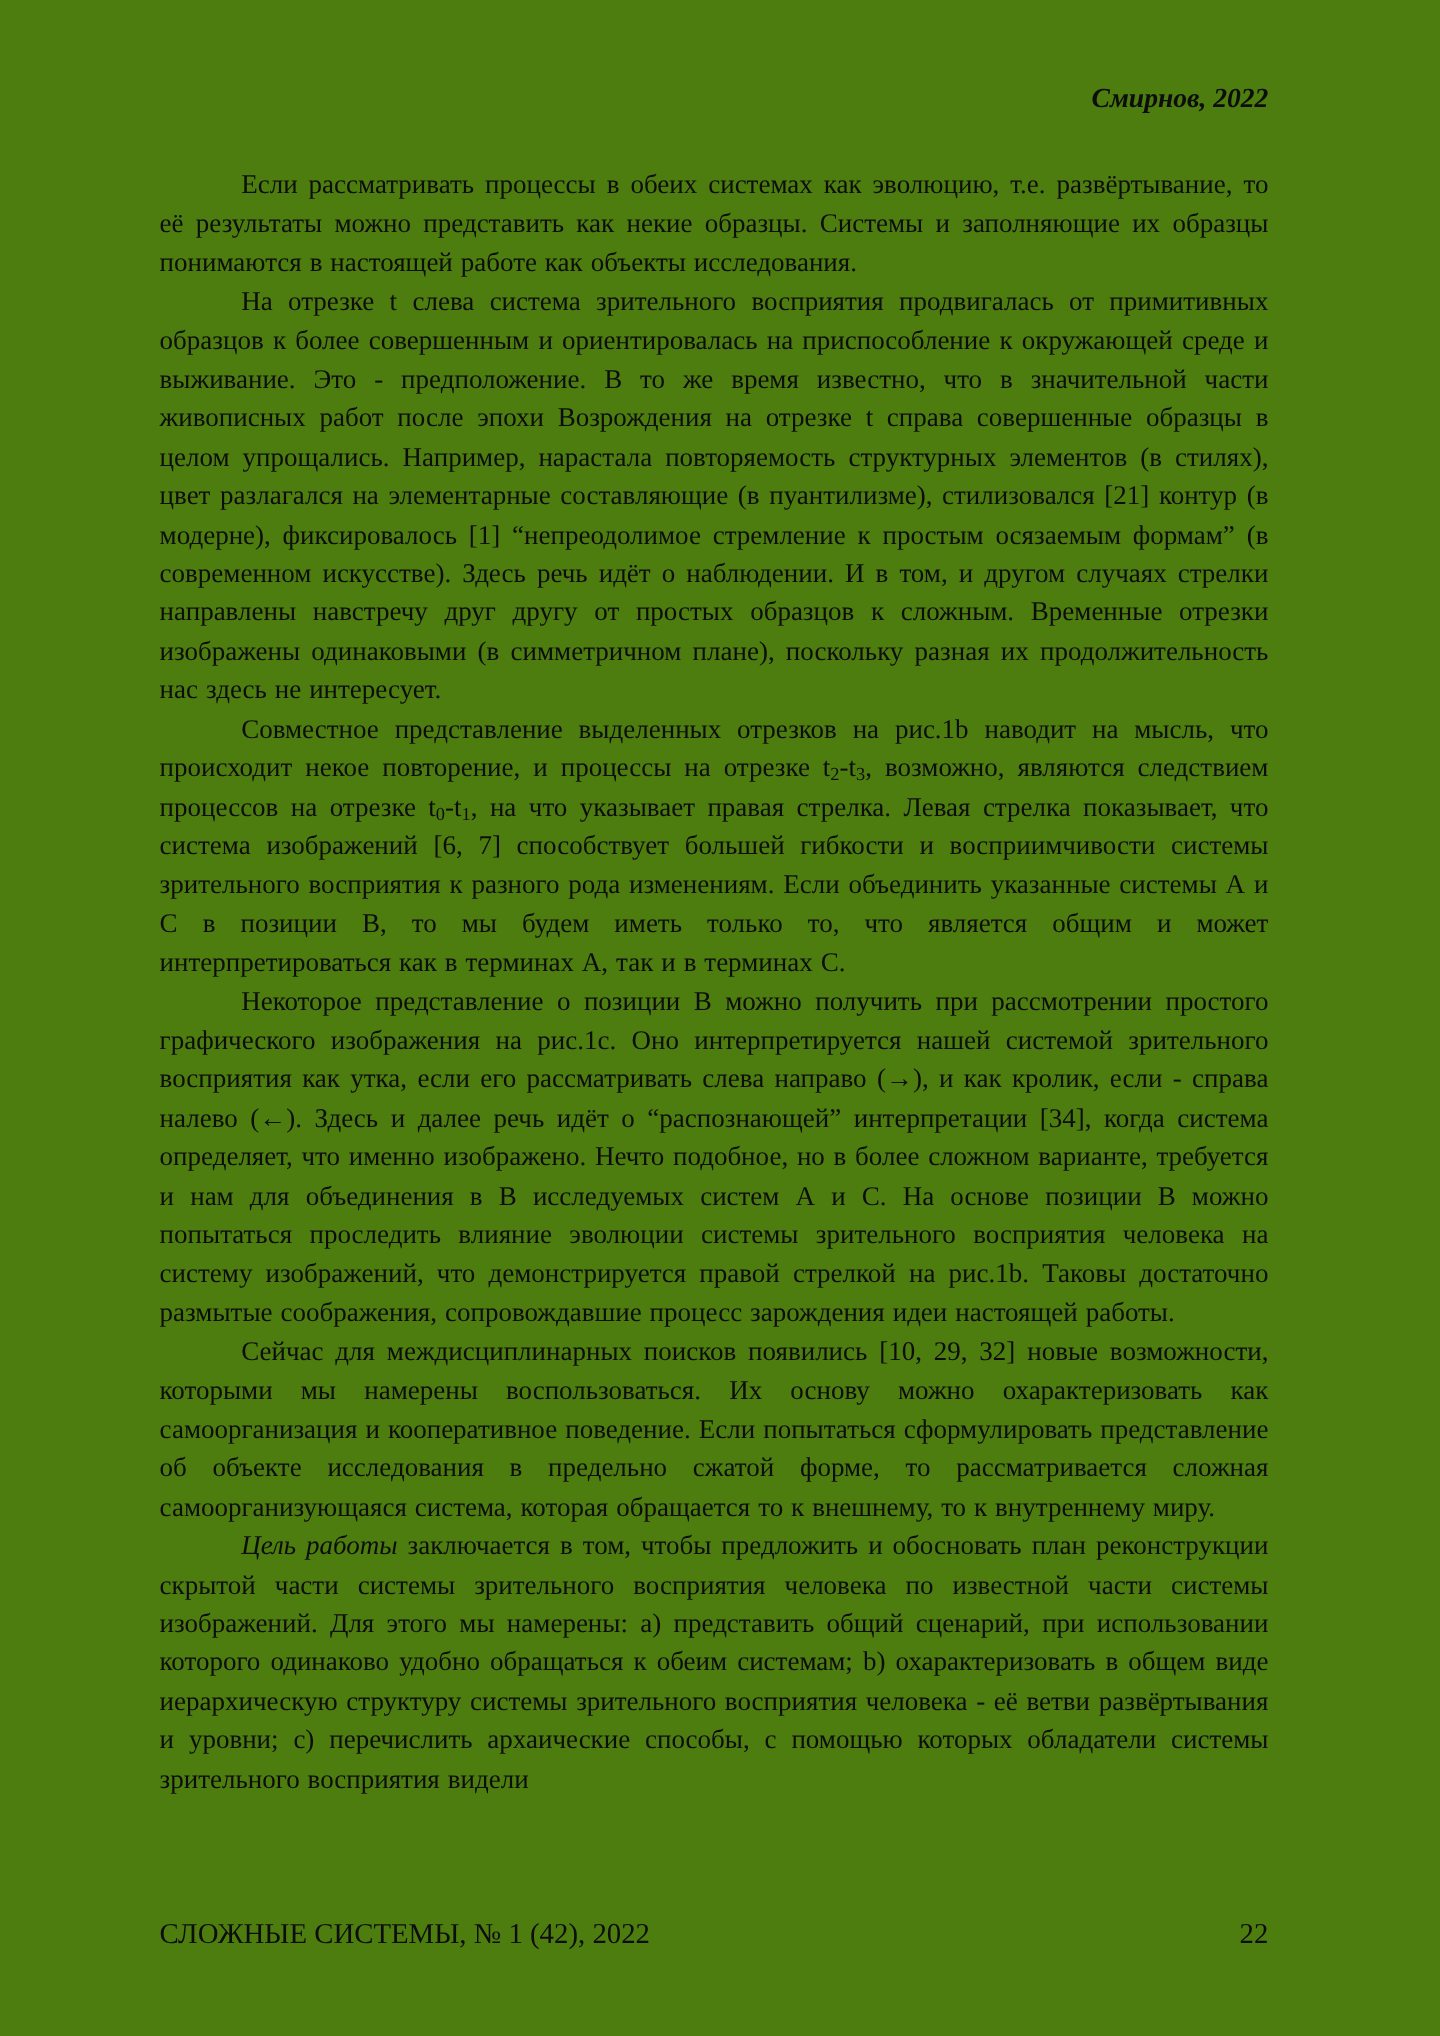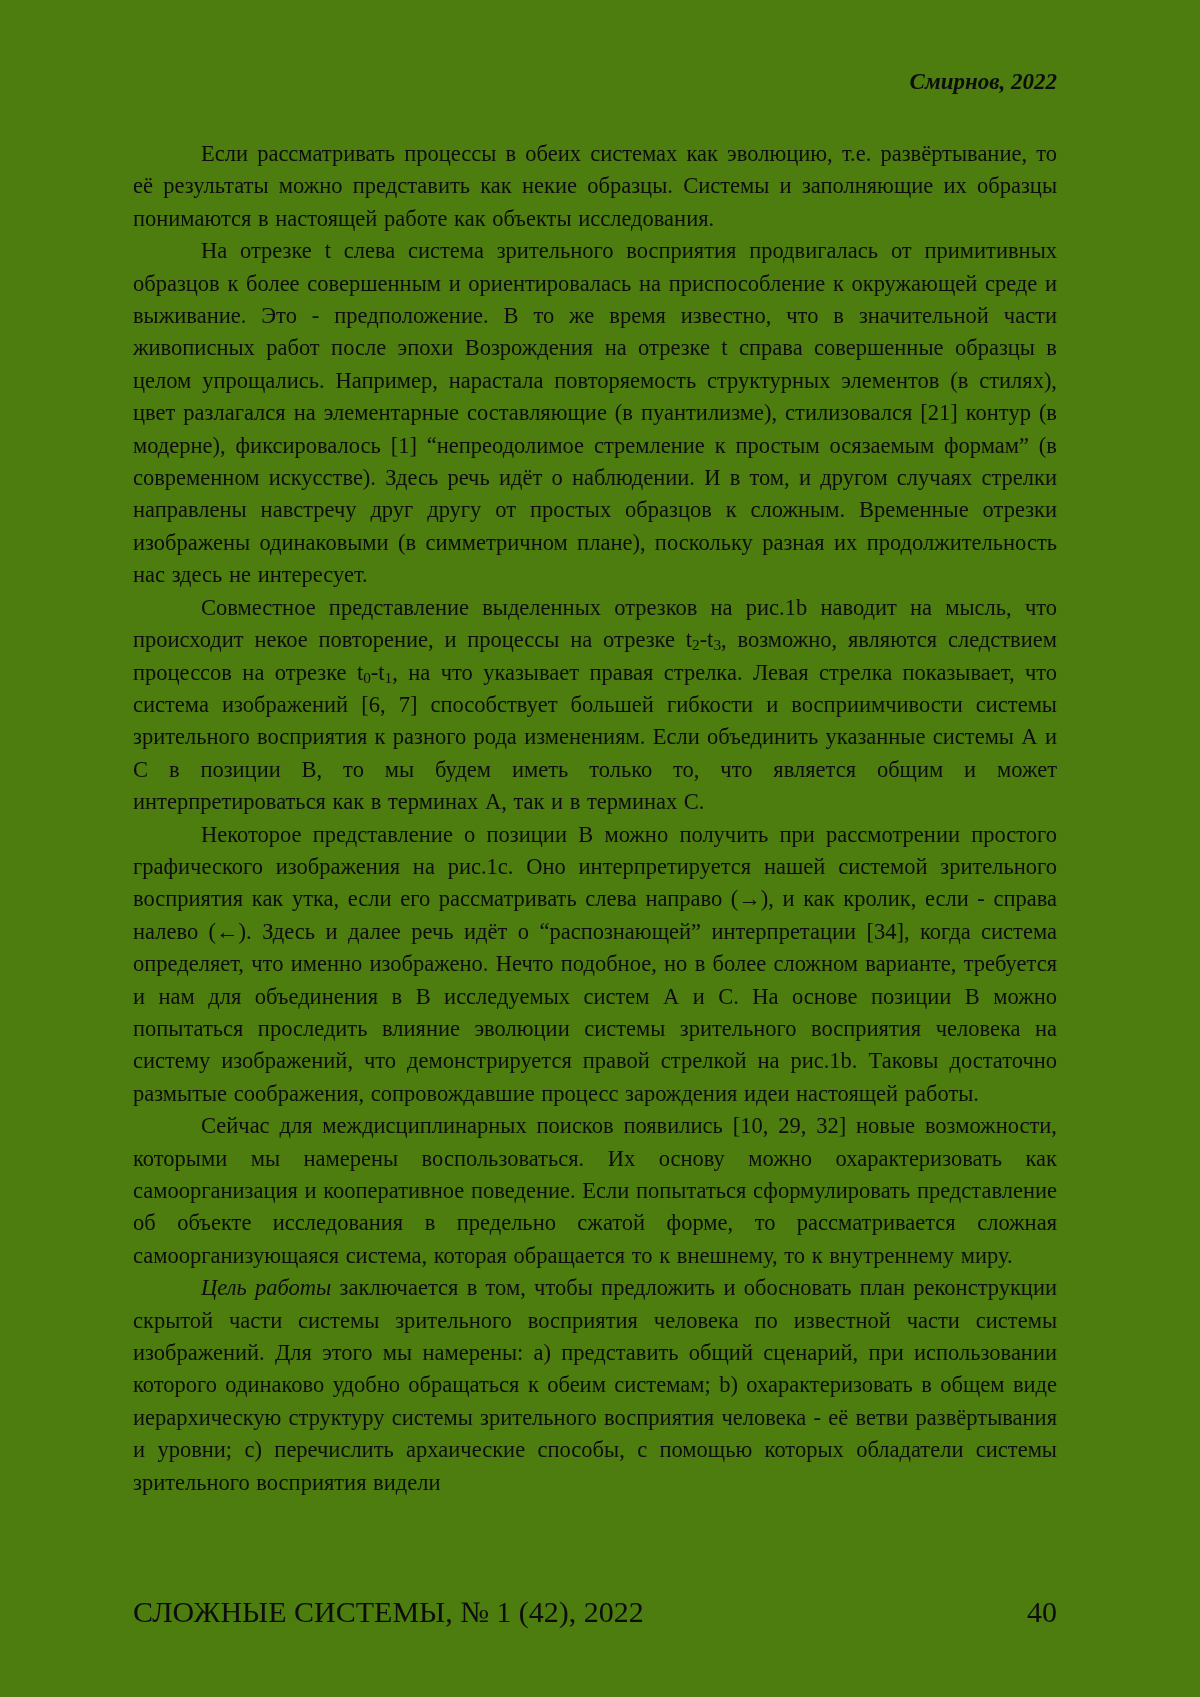--- a/index.html
+++ b/index.html
@@ -52,21 +52,21 @@
     margin-top: 48px;
   }
   .footer {
     position: absolute;
     top: 1598px;
     left: 133px;
     width: 924px;
     display: flex;
     justify-content: space-between;
     align-items: baseline;
-    font-size: 30px;
+    font-size: 24px;
     line-height: 28px;
   }
 </style>
 </head>
 <body>
 
 <div class="page">
 
   <div class="running-head">Смирнов, 2022</div>
 
@@ -74,16 +74,16 @@
       <p class="para"><span>Если рассматривать процессы в обеих системах как эволюцию, т.е. развёртывание, то её результаты можно представить как некие образцы. Системы и заполняющие их образцы понимаются в настоящей работе как объекты исследования.</span></p>
       <p class="para"><span>На отрезке t слева система зрительного восприятия продвигалась от примитивных образцов к более совершенным и ориентировалась на приспособление к окружающей среде и выживание. Это - предположение. В то же время известно, что в значительной части живописных работ после эпохи Возрождения на отрезке t справа совершенные образцы в целом упрощались. Например, нарастала повторяемость структурных элементов (в стилях), цвет разлагался на элементарные составляющие (в пуантилизме), стилизовался [21] контур (в модерне), фиксировалось [1] “непреодолимое стремление к простым осязаемым формам” (в современном искусстве). Здесь речь идёт о наблюдении. И в том, и другом случаях стрелки направлены навстречу друг другу от простых образцов к сложным. Временные отрезки изображены одинаковыми (в симметричном плане), поскольку разная их продолжительность нас здесь не интересует.</span></p>
       <p class="para"><span>Совместное представление выделенных отрезков на рис.1b наводит на мысль, что происходит некое повторение, и процессы на отрезке t</span><sub>2</sub><span>-t</span><sub>3</sub><span>, возможно, являются следствием процессов на отрезке t</span><sub>0</sub><span>-t</span><sub>1</sub><span>, на что указывает правая стрелка. Левая стрелка показывает, что система изображений [6, 7] способствует большей гибкости и восприимчивости системы зрительного восприятия к разного рода изменениям. Если объединить указанные системы А и С в позиции В, то мы будем иметь только то, что является общим и может интерпретироваться как в терминах А, так и в терминах С.</span></p>
       <p class="para"><span>Некоторое представление о позиции В можно получить при рассмотрении простого графического изображения на рис.1с. Оно интерпретируется нашей системой зрительного восприятия как утка, если его рассматривать слева направо (→), и как кролик, если - справа налево (←). Здесь и далее речь идёт о “распознающей” интерпретации [34], когда система определяет, что именно изображено. Нечто подобное, но в более сложном варианте, требуется и нам для объединения в В исследуемых систем А и С. На основе позиции В можно попытаться проследить влияние эволюции системы зрительного восприятия человека на систему изображений, что демонстрируется правой стрелкой на рис.1b. Таковы достаточно размытые соображения, сопровождавшие процесс зарождения идеи настоящей работы.</span></p>
       <p class="para"><span>Сейчас для междисциплинарных поисков появились [10, 29, 32] новые возможности, которыми мы намерены воспользоваться. Их основу можно охарактеризовать как самоорганизация и кооперативное поведение. Если попытаться сформулировать представление об объекте исследования в предельно сжатой форме, то рассматривается сложная самоорганизующаяся система, которая обращается то к внешнему, то к внутреннему миру.</span></p>
       <p class="para"><em>Цель работы</em><span> заключается в том, чтобы предложить и обосновать план реконструкции скрытой части системы зрительного восприятия человека по известной части системы изображений. Для этого мы намерены: а) представить общий сценарий, при использовании которого одинаково удобно обращаться к обеим системам; b) охарактеризовать в общем виде иерархическую структуру системы зрительного восприятия человека - её ветви развёртывания и уровни; c) перечислить архаические способы, с помощью которых обладатели системы зрительного восприятия видели</span></p>
     </div>
 
   <div class="footer">
     <span>СЛОЖНЫЕ СИСТЕМЫ, № 1 (42), 2022</span>
-    <span>40</span>
+    <span>22</span>
   </div>
 
 </div>
 
 </body></html>

